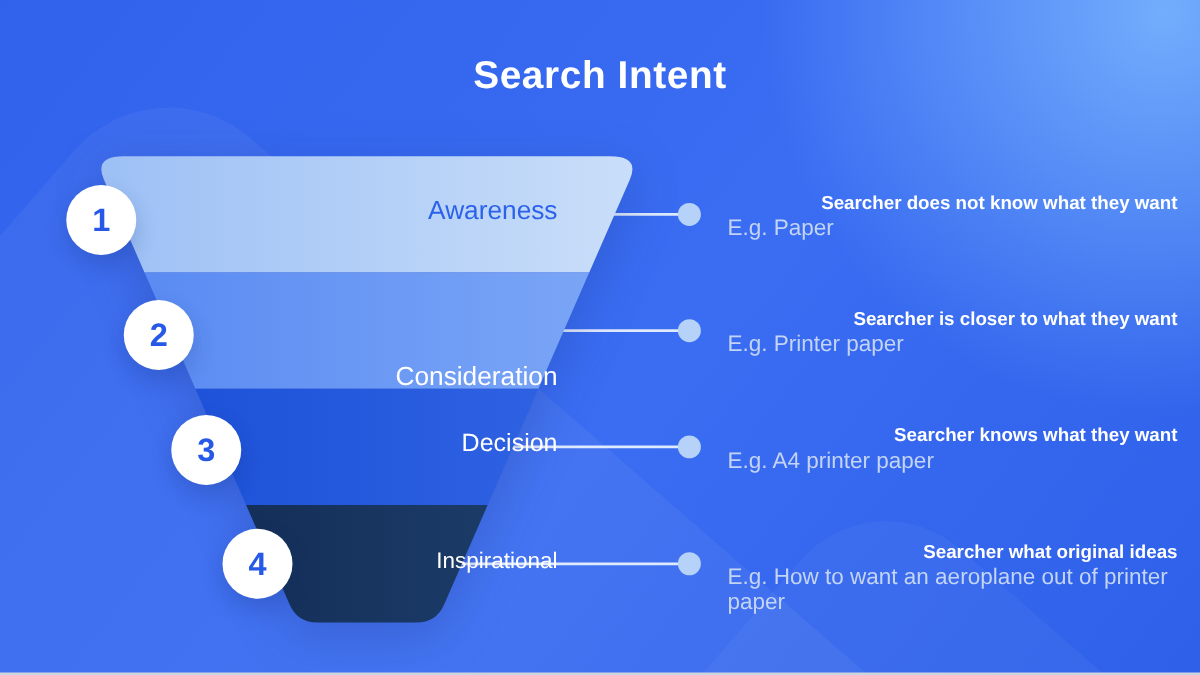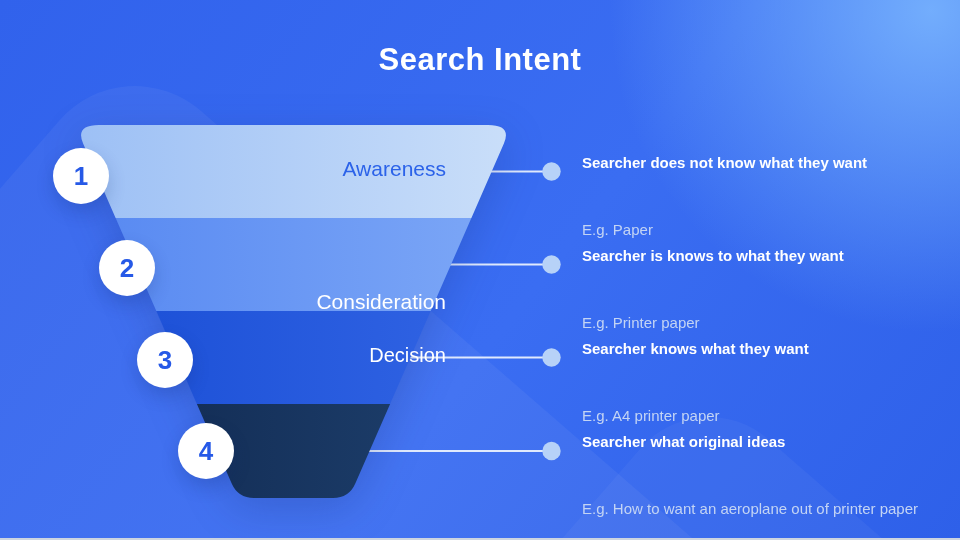--- a/index.html
+++ b/index.html
@@ -44,22 +44,22 @@
     background:#ffffff;display:flex;align-items:center;justify-content:center;
     box-shadow:0 8px 18px rgba(15,40,110,0.20);
     color:#2659e7;font-size:26px;font-weight:700;
   }
   .circle-1{left:53px;top:148px;}
   .circle-2{left:99px;top:240px;}
   .circle-3{left:137px;top:332px;}
   .circle-4{left:178px;top:423px;}
 
   .annotation{position:absolute;left:582px;width:360px;}
-  .annotation .heading{color:#ffffff;font-size:15px;font-weight:700;line-height:19px;}
-  .annotation .example{color:#c3d4f4;font-size:15px;font-weight:400;line-height:20px;margin-top:48px;}
+  .annotation .heading{color:#ffffff;font-size:15px;font-weight:700;line-height:19px;text-align:right;}
+  .annotation .example{color:#c3d4f4;font-size:18px;font-weight:400;line-height:20px;}
   .ann-1{top:153px;}
   .ann-2{top:246px;}
   .ann-3{top:339px;}
   .ann-4{top:432px;}
 </style>
 </head>
 <body>
 
 <div class="slide">
   <div class="deco deco-a"></div>
@@ -105,40 +105,41 @@
       <circle cx="551.5" cy="171.5" r="9.2" fill="#b7d2f8"></circle>
       <circle cx="551.5" cy="264.5" r="9.2" fill="#b7d2f8"></circle>
       <circle cx="551.5" cy="357.5" r="9.2" fill="#b7d2f8"></circle>
       <circle cx="551.5" cy="451" r="9.2" fill="#b7d2f8"></circle>
     </g>
   </svg>
 
   <div class="level-label label-1">Awareness</div>
   <div class="level-label label-2">Consideration</div>
   <div class="level-label label-3">Decision</div>
+  <div class="level-label label-4">Inspirational</div>
 
   <div class="step-circle circle-1">
     <span>1</span>
   </div>
   <div class="step-circle circle-2">
     <span>2</span>
   </div>
   <div class="step-circle circle-3">
     <span>3</span>
   </div>
   <div class="step-circle circle-4">
     <span>4</span>
   </div>
 
   <div class="annotation ann-1">
     <div class="heading">Searcher does not know what they want</div>
     <div class="example">E.g. Paper</div>
   </div>
   <div class="annotation ann-2">
-    <div class="heading">Searcher is knows to what they want</div>
+    <div class="heading">Searcher is closer to what they want</div>
     <div class="example">E.g. Printer paper</div>
   </div>
   <div class="annotation ann-3">
     <div class="heading">Searcher knows what they want</div>
     <div class="example">E.g. A4 printer paper</div>
   </div>
   <div class="annotation ann-4">
     <div class="heading">Searcher what original ideas</div>
     <div class="example">E.g. How to want an aeroplane out of printer paper</div>
   </div>

